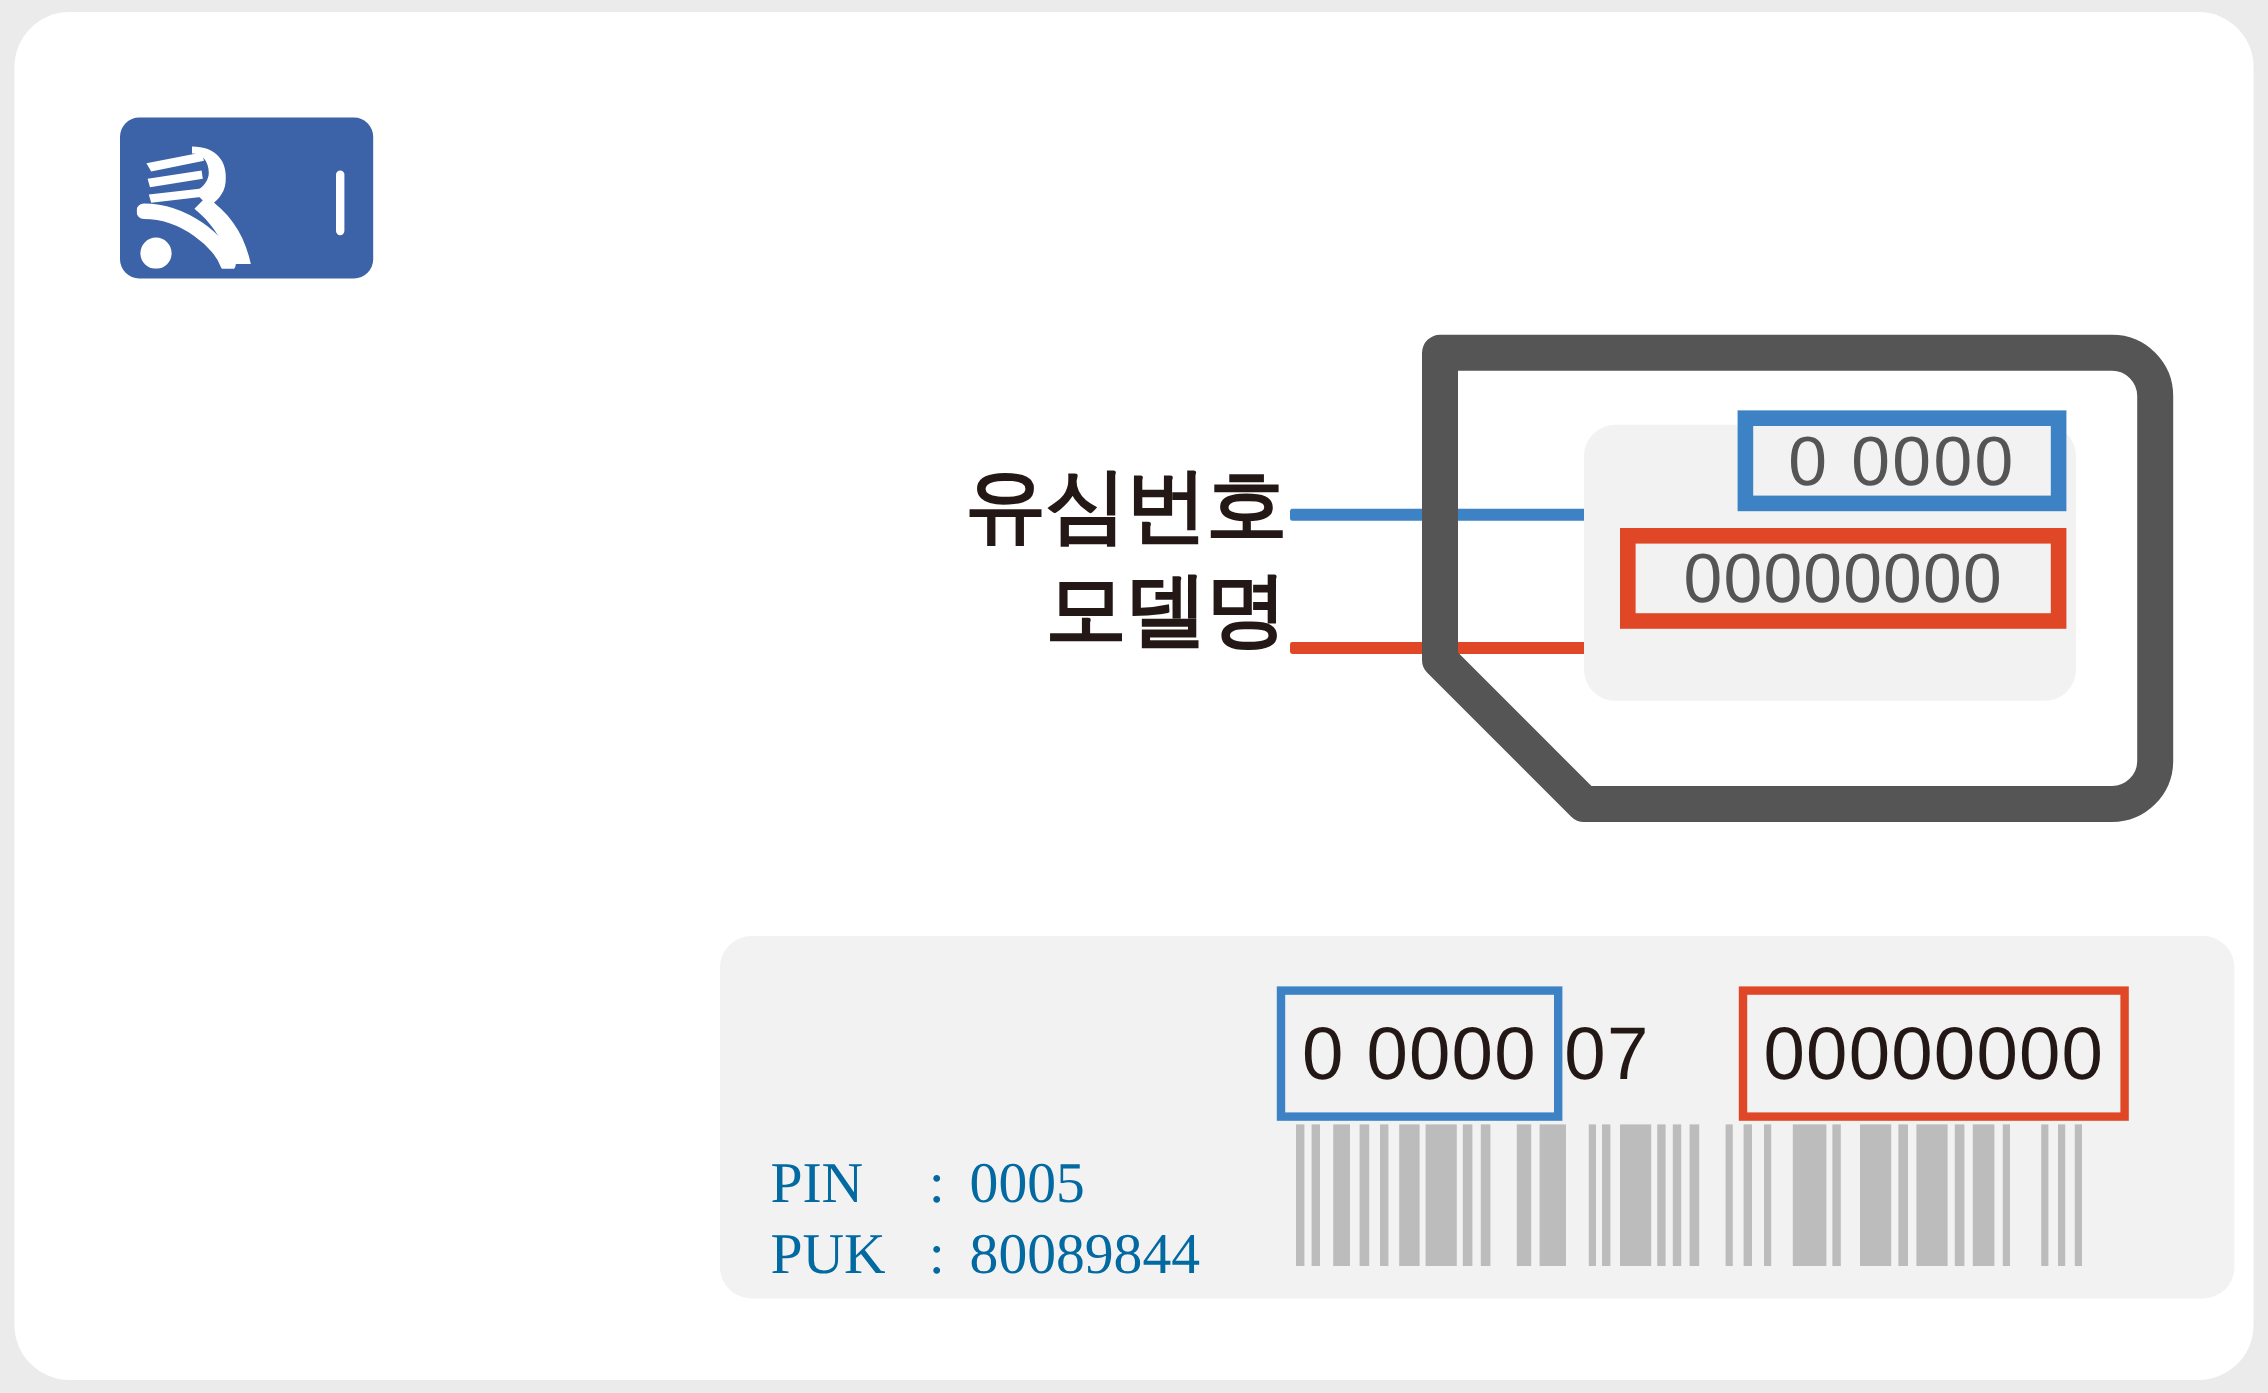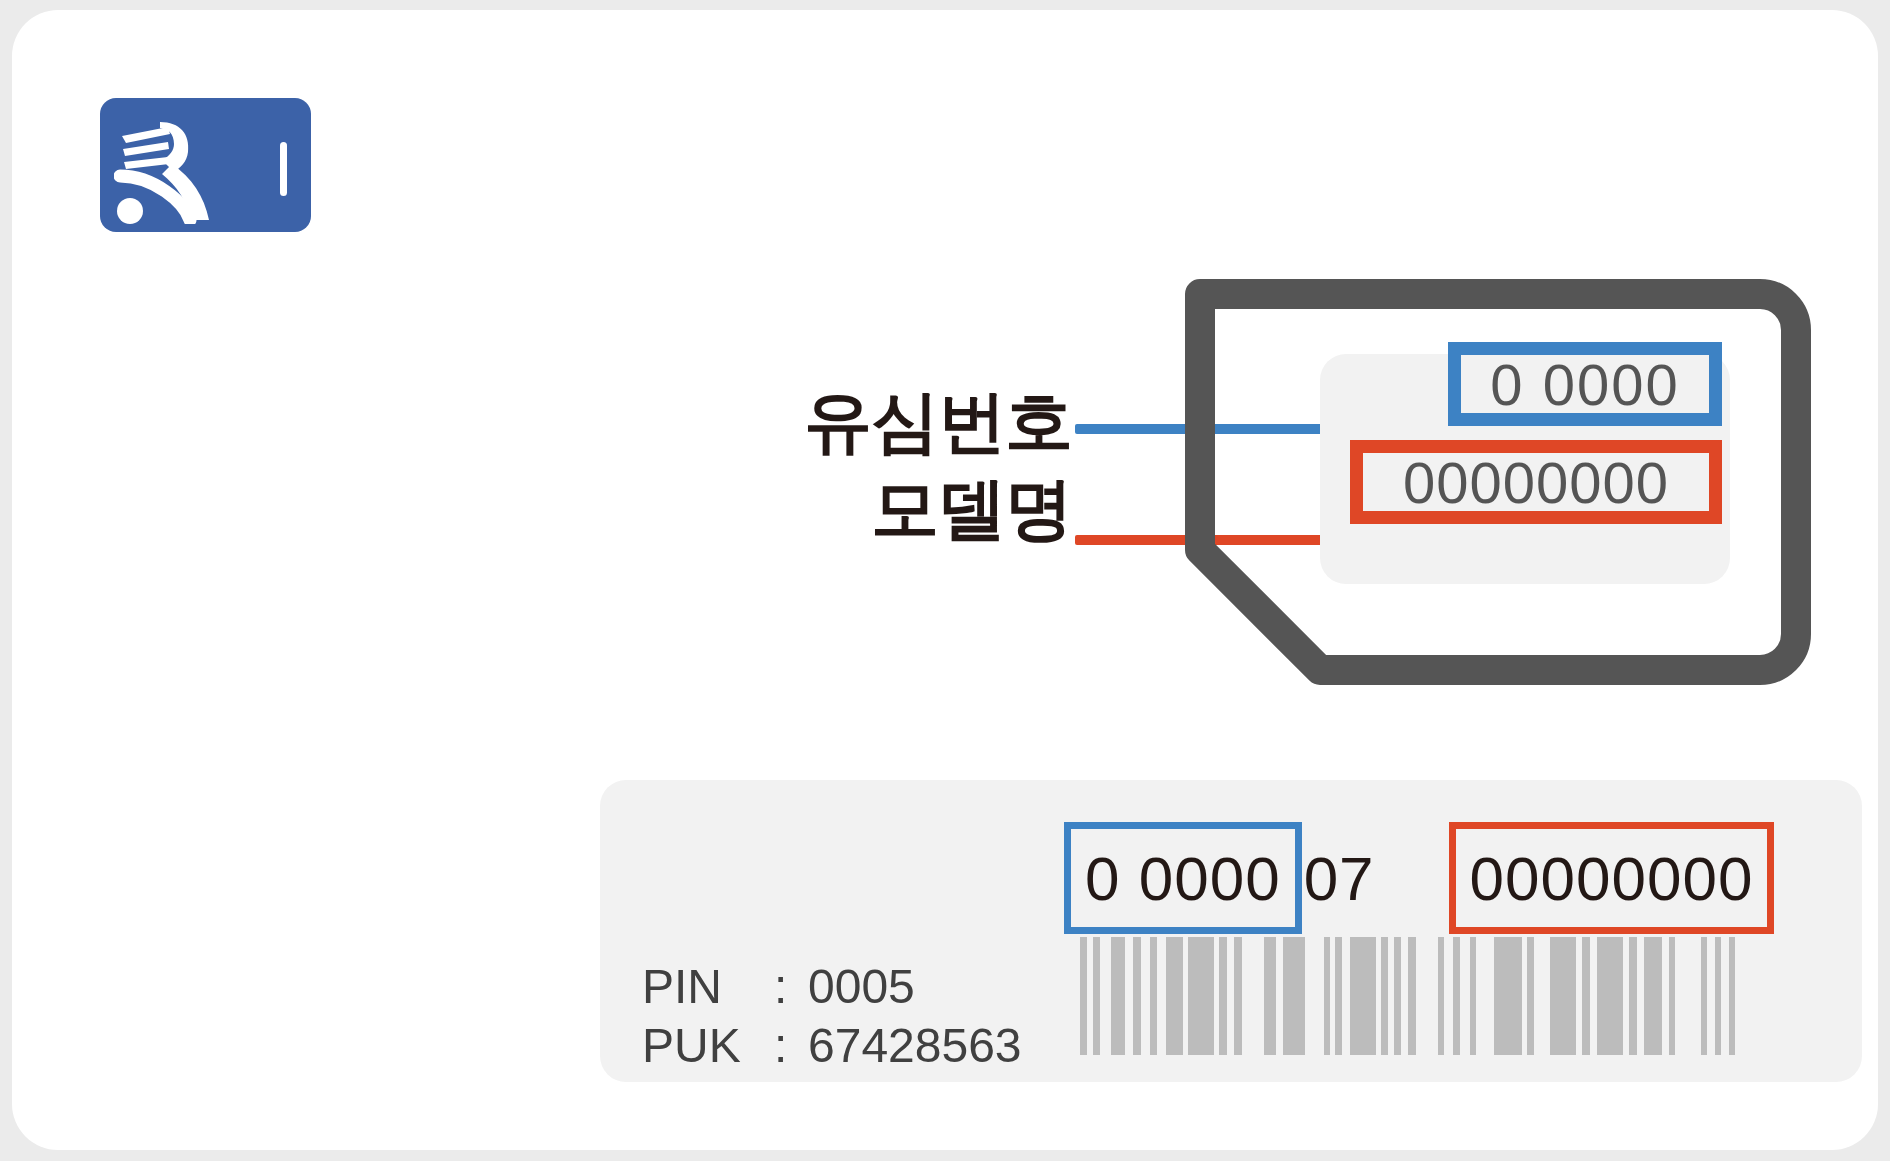--- a/index.html
+++ b/index.html
@@ -204,24 +204,24 @@
     display: flex;
     align-items: stretch;
     gap: 0;
   }
   .barcode i { display: block; height: 100%; background: #bcbcbc; }
 
   .pin-block {
     position: absolute;
     left: 42px;
     top: 178px;
-    color: #404040;
+    color: #0369a1;
     font-size: 48px;
     line-height: 1.22;
-    font-family: Liberation Sans, sans-serif;
+    font-family: Liberation Serif, serif;
     white-space: nowrap;
   }
   .pin-line { display: flex; }
   .pin-key { display: inline-block; width: 132px; }
   .pin-sep { display: inline-block; width: 34px; }
 </style>
 </head>
 <body>
 
 <div class="stage">
@@ -351,20 +351,20 @@
 
       <div class="pin-block">
         <div class="pin-line">
           <span class="pin-key">PIN</span>
           <span class="pin-sep">:</span>
           <span>0005</span>
         </div>
         <div class="pin-line">
           <span class="pin-key">PUK</span>
           <span class="pin-sep">:</span>
-          <span>67428563</span>
+          <span>80089844</span>
         </div>
       </div>
 
     </div>
 
   </div>
 </div>
 
 </body></html>

